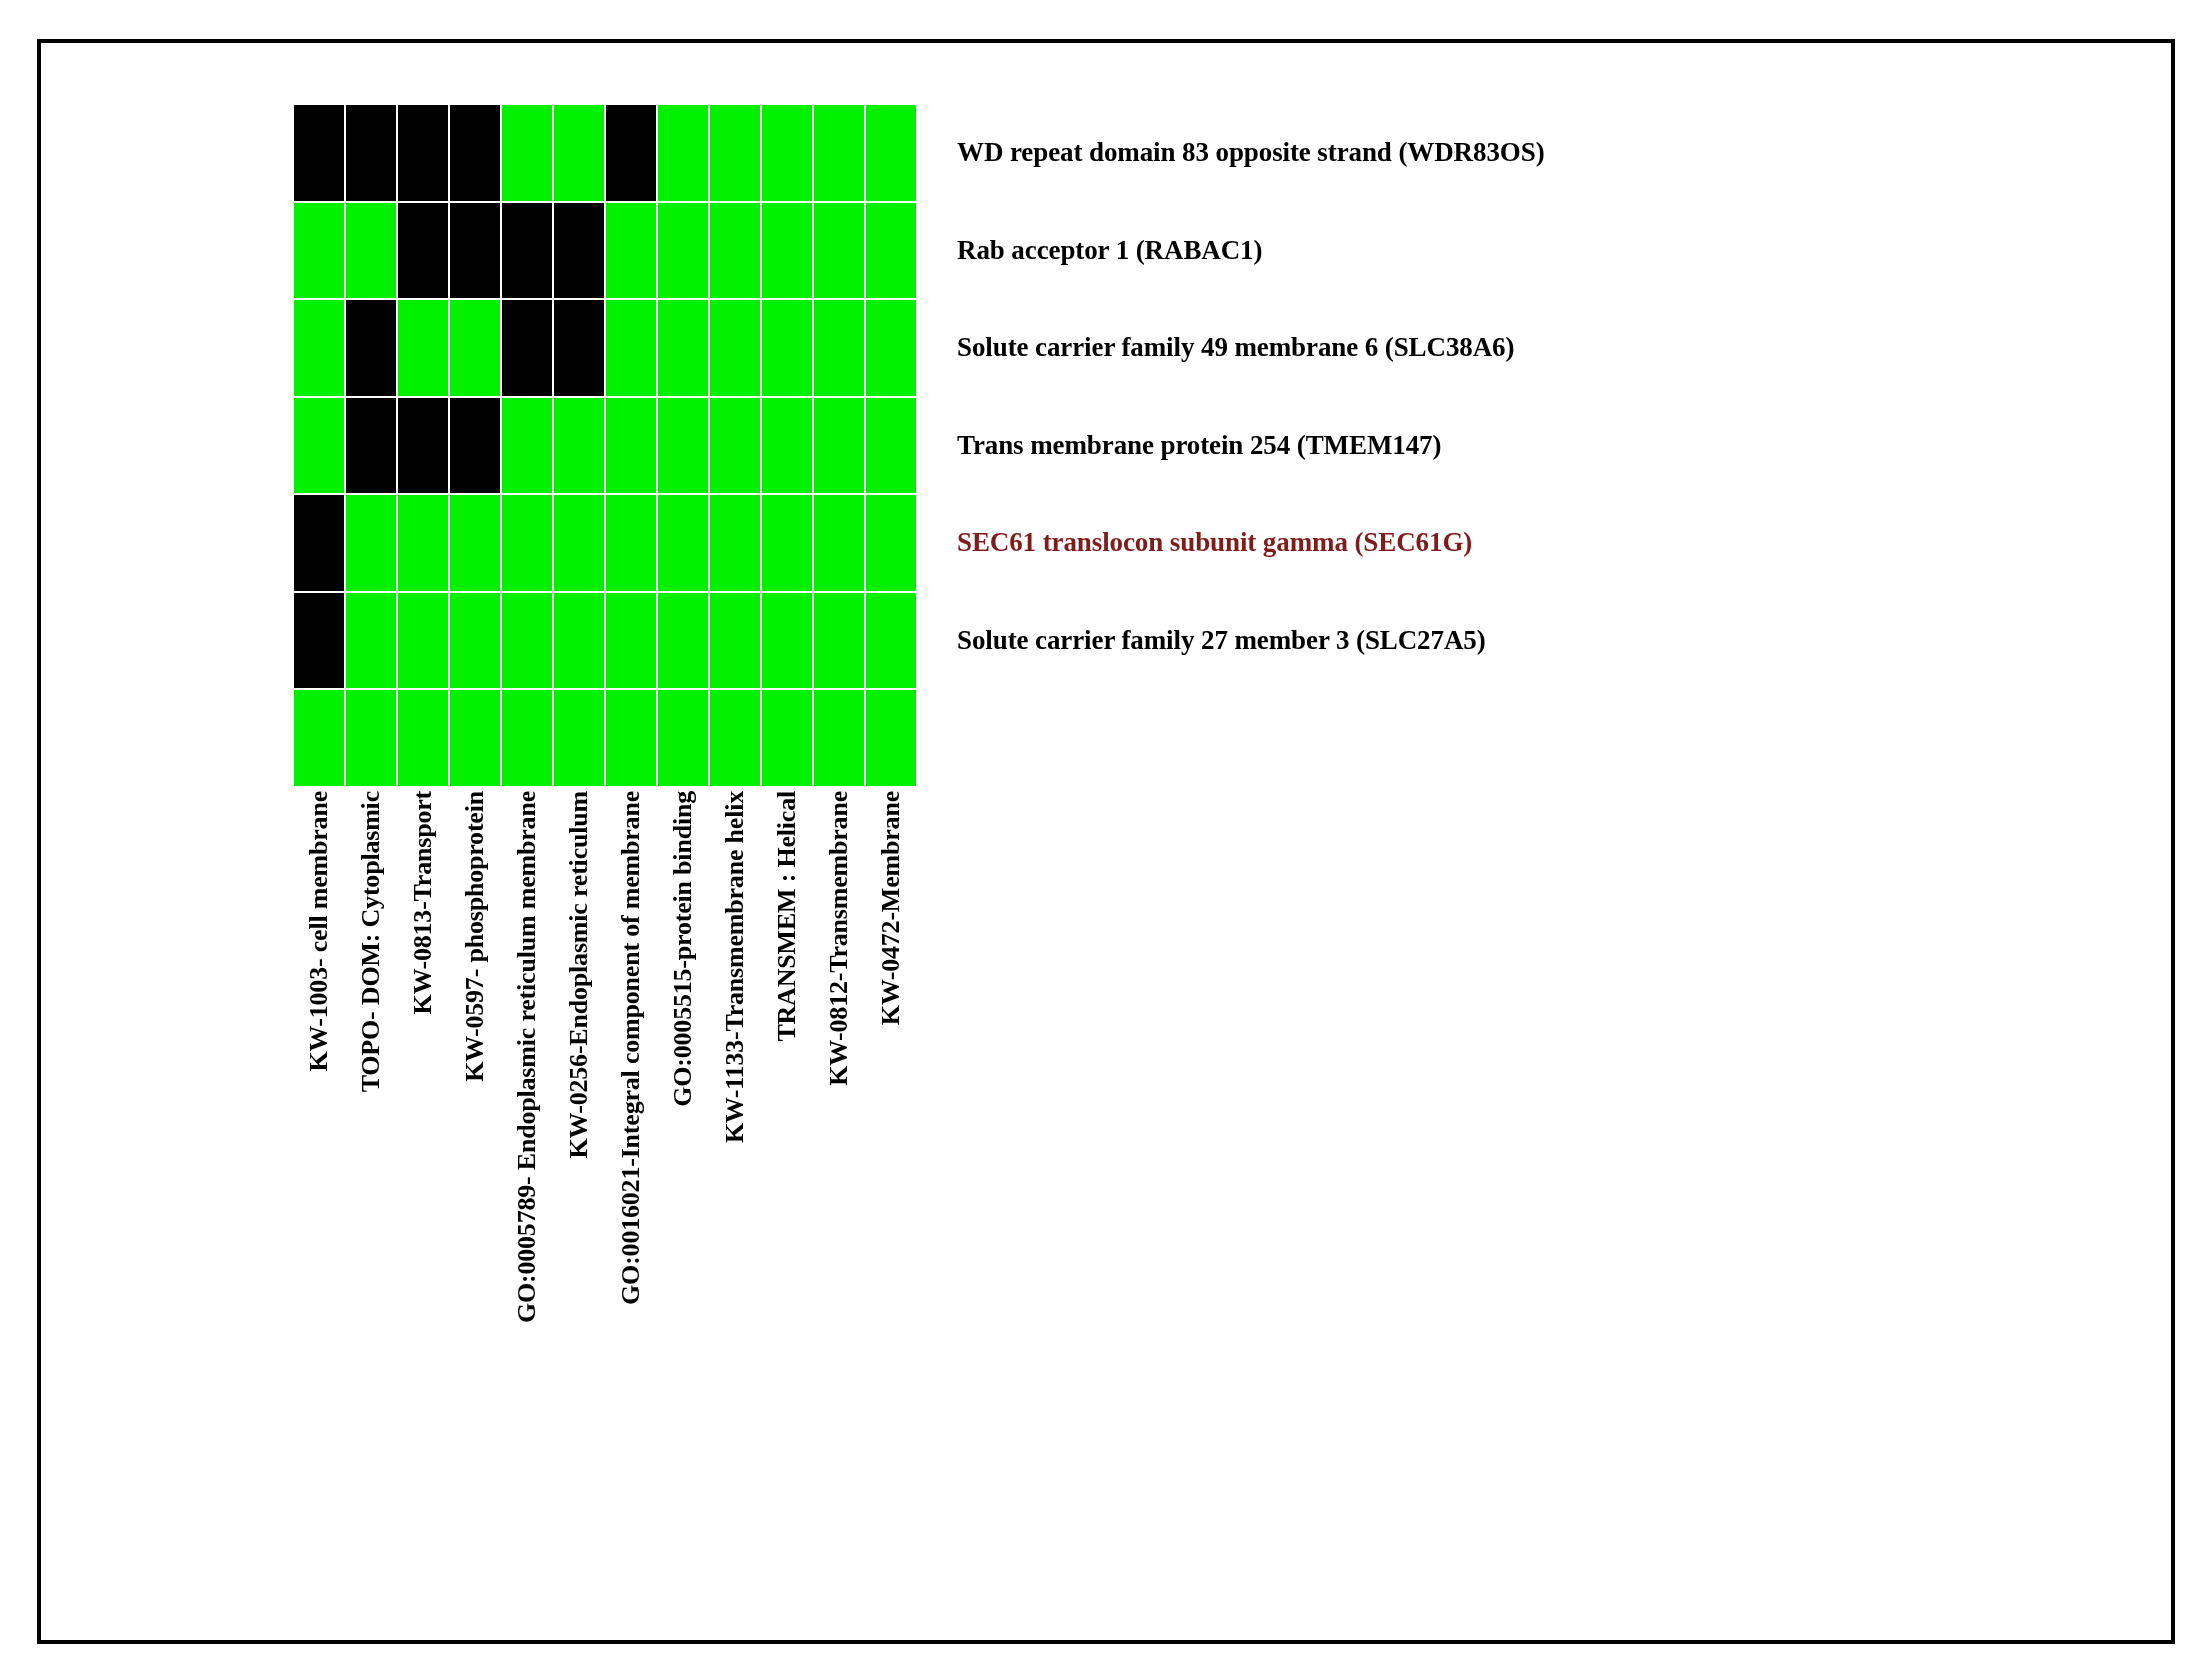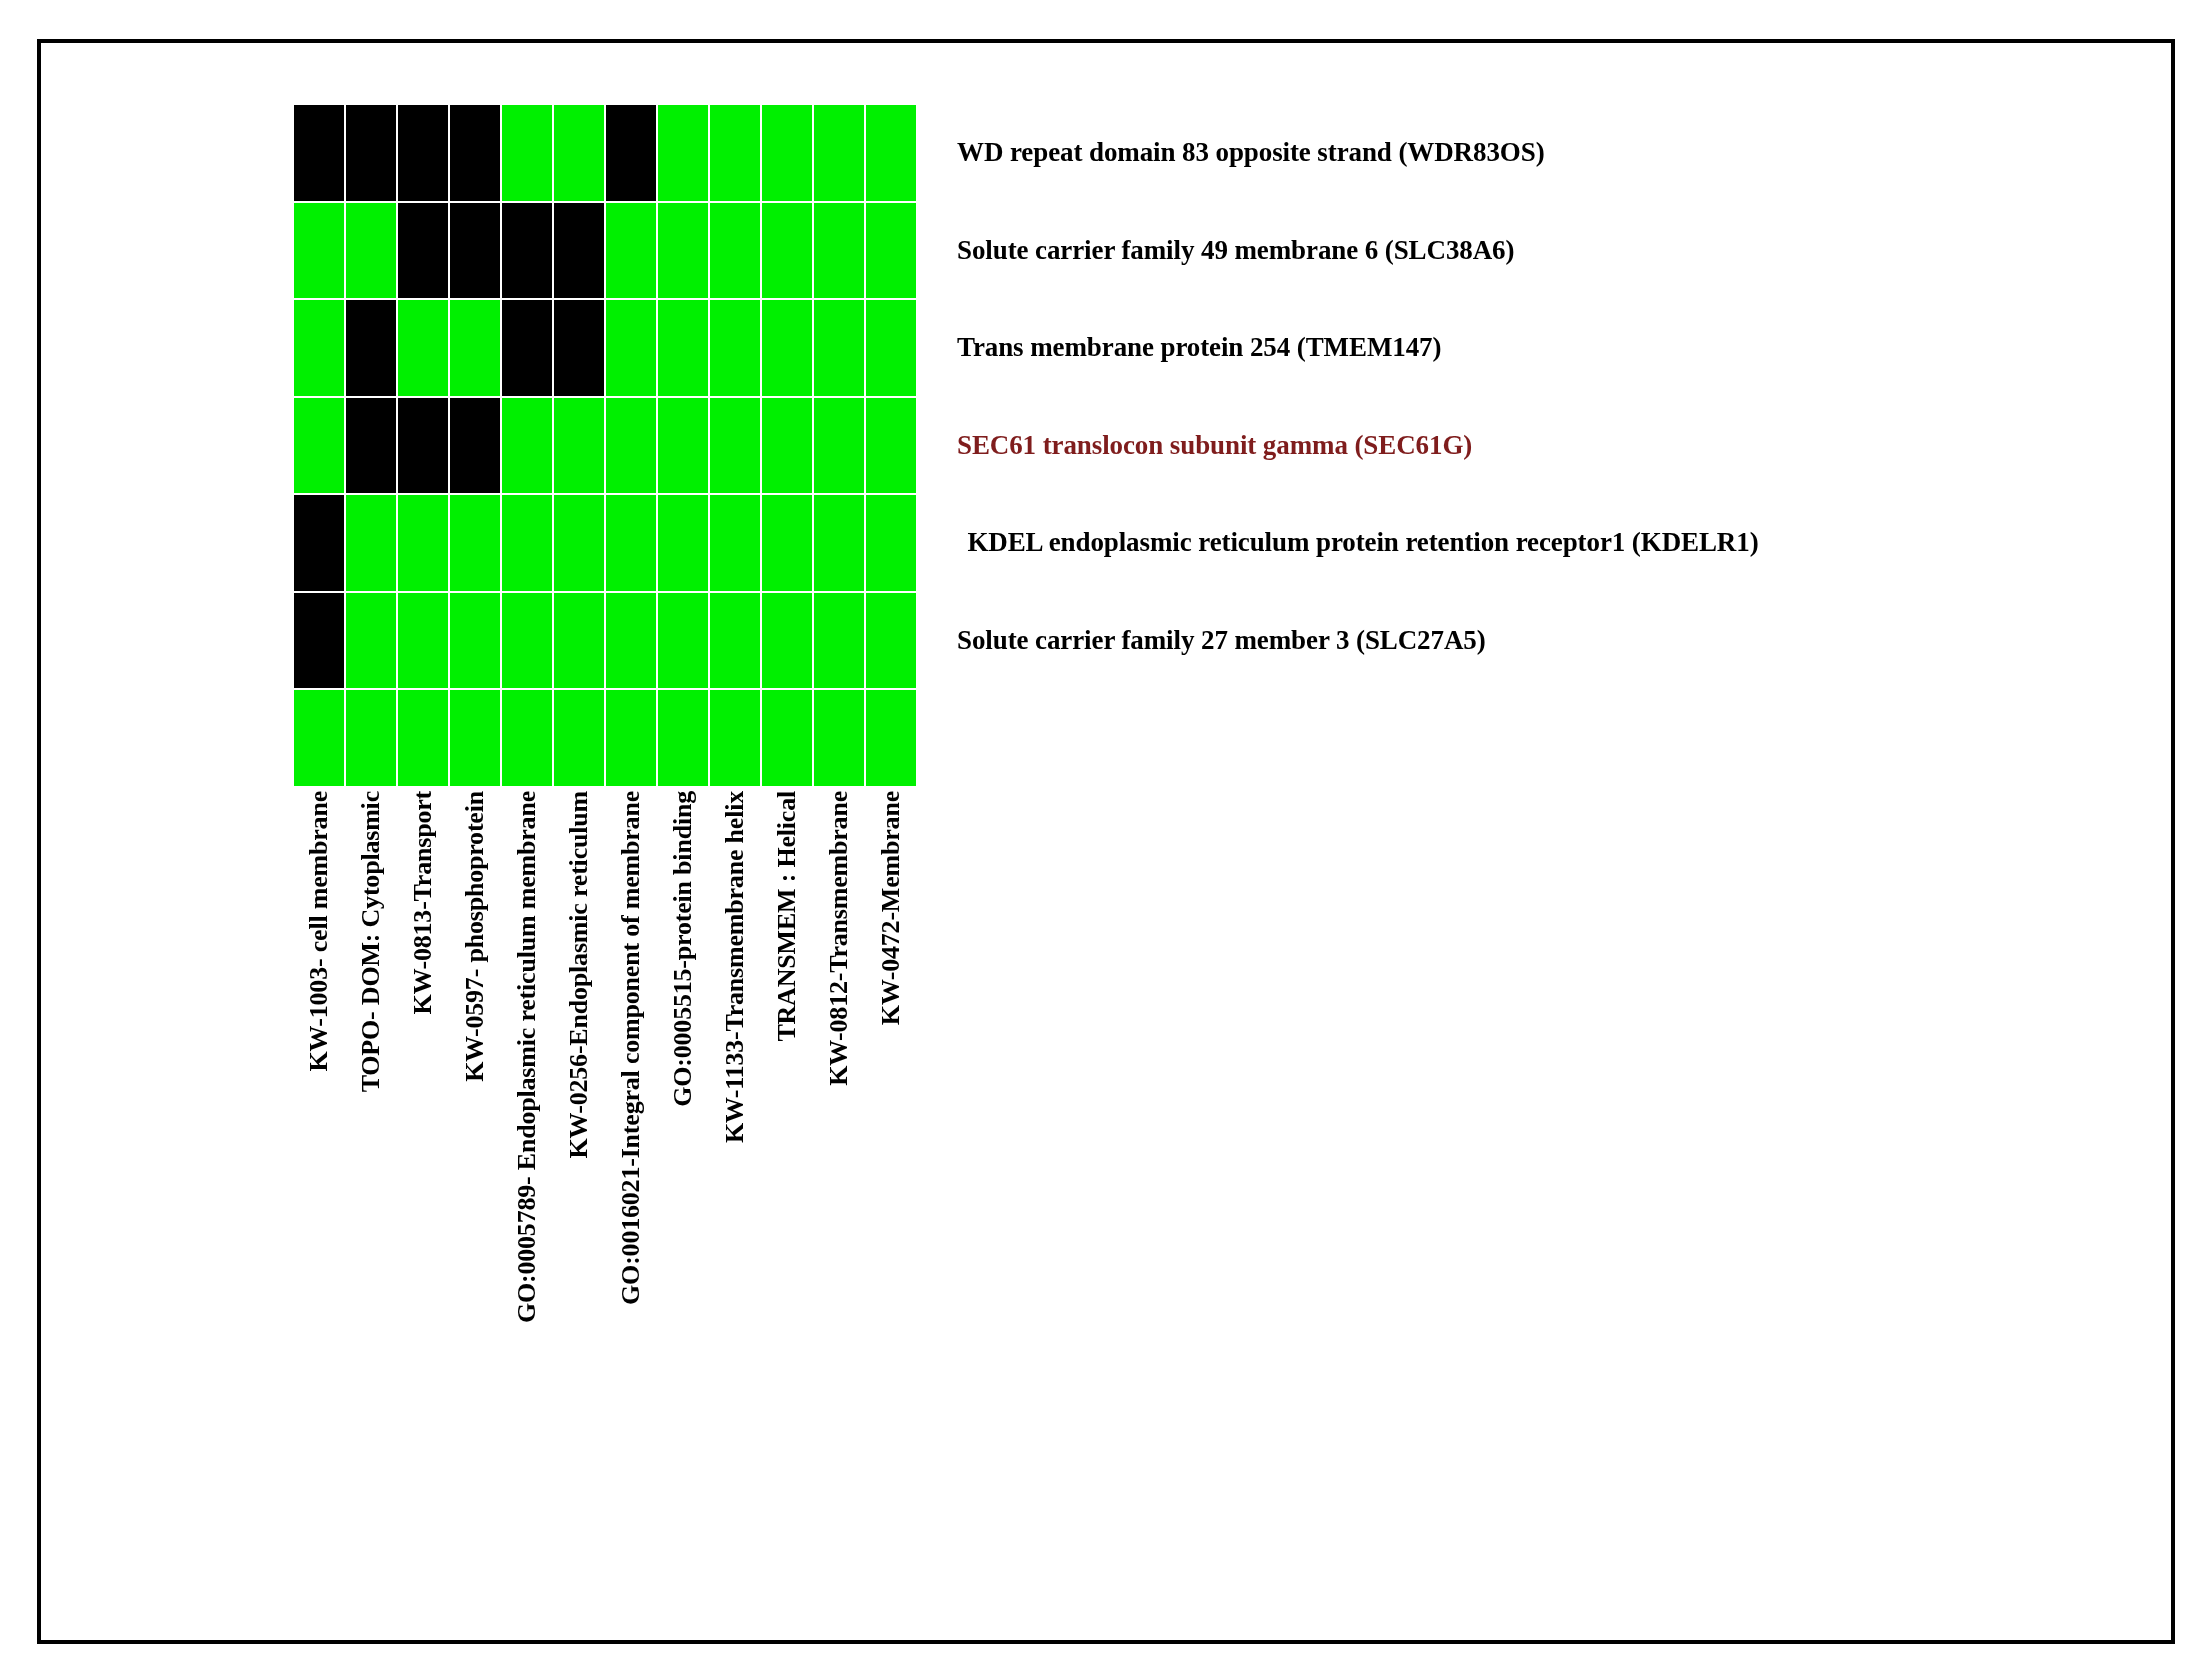--- a/index.html
+++ b/index.html
@@ -186,24 +186,24 @@
       <div class="cell on"></div>
       <div class="cell on"></div>
       <div class="cell on"></div>
       <div class="cell on"></div>
       <div class="cell on"></div>
       <div class="cell on"></div>
     </div>
 
   <div id="row-labels">
       <div class="row-label">WD repeat domain 83 opposite strand (WDR83OS)</div>
+      <div class="row-label">Rab acceptor 1 (RABAC1)</div>
       <div class="row-label">Solute carrier family 49 membrane 6 (SLC38A6)</div>
       <div class="row-label">Trans membrane protein 254 (TMEM147)</div>
       <div class="row-label highlight">SEC61 translocon subunit gamma (SEC61G)</div>
-      <div class="row-label indent-1">KDEL endoplasmic reticulum protein retention receptor1 (KDELR1)</div>
       <div class="row-label">Solute carrier family 27 member 3 (SLC27A5)</div>
     </div>
 
   <div id="col-labels">
       <div class="col-label-slot">
         <div class="col-label">KW-1003- cell membrane</div>
       </div>
       <div class="col-label-slot">
         <div class="col-label">TOPO- DOM: Cytoplasmic</div>
       </div>

